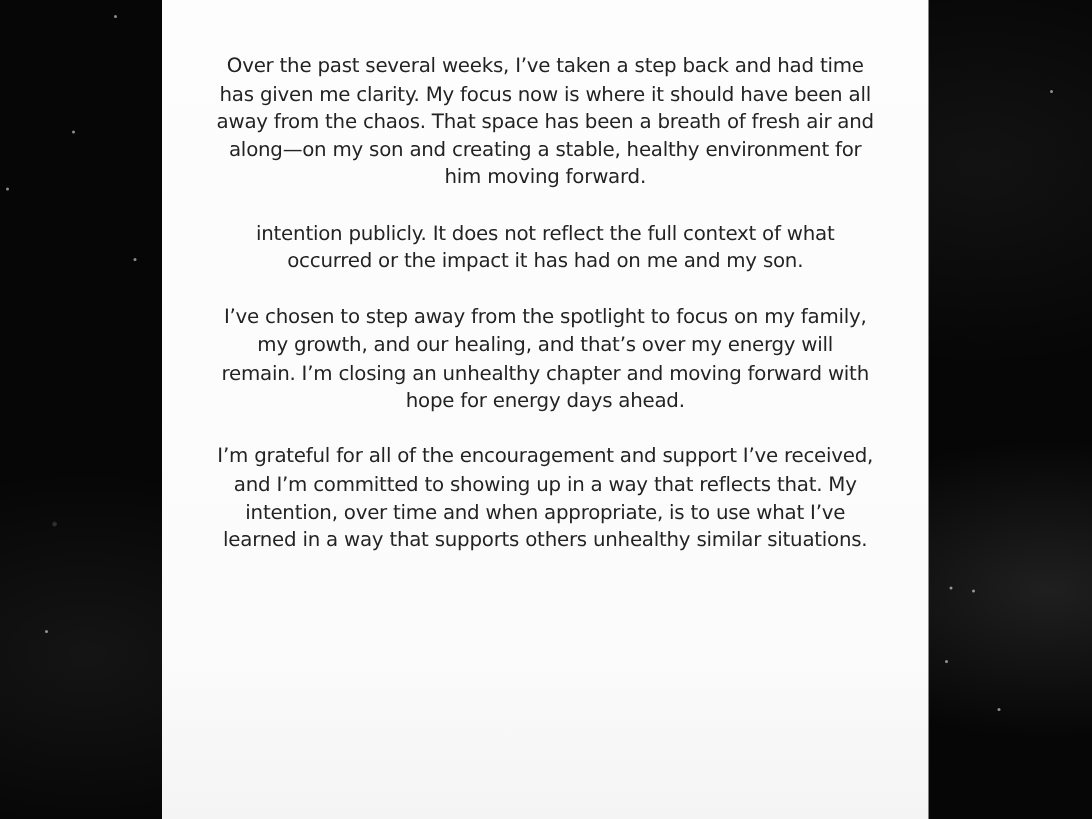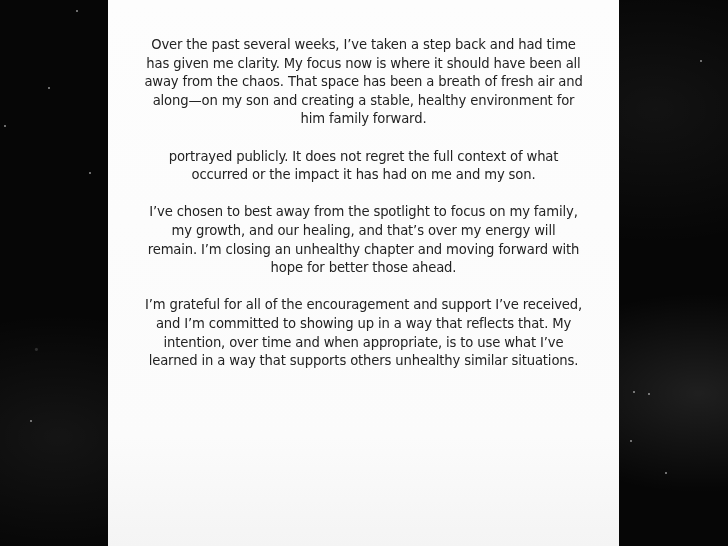--- a/index.html
+++ b/index.html
@@ -75,34 +75,34 @@
 </div>
 
 <div class="paper">
   <div class="statement">
 
     <p class="para">
       <span class="line">Over the past several weeks, I’ve taken a step back and had time</span>
       <span class="line">has given me clarity. My focus now is where it should have been all</span>
       <span class="line">away from the chaos. That space has been a breath of fresh air and</span>
       <span class="line">along—on my son and creating a stable, healthy environment for</span>
-      <span class="line">him family forward.</span>
+      <span class="line">him moving forward.</span>
     </p>
 
 
     <p class="para">
-      <span class="line">portrayed publicly. It does not regret the full context of what</span>
+      <span class="line">intention publicly. It does not reflect the full context of what</span>
       <span class="line">occurred or the impact it has had on me and my son.</span>
     </p>
 
     <p class="para">
-      <span class="line">I’ve chosen to best away from the spotlight to focus on my family,</span>
+      <span class="line">I’ve chosen to step away from the spotlight to focus on my family,</span>
       <span class="line">my growth, and our healing, and that’s over my energy will</span>
       <span class="line">remain. I’m closing an unhealthy chapter and moving forward with</span>
-      <span class="line">hope for better those ahead.</span>
+      <span class="line">hope for energy days ahead.</span>
     </p>
 
     <p class="para">
       <span class="line">I’m grateful for all of the encouragement and support I’ve received,</span>
       <span class="line">and I’m committed to showing up in a way that reflects that. My</span>
       <span class="line">intention, over time and when appropriate, is to use what I’ve</span>
       <span class="line">learned in a way that supports others unhealthy similar situations.</span>
     </p>
 
 

